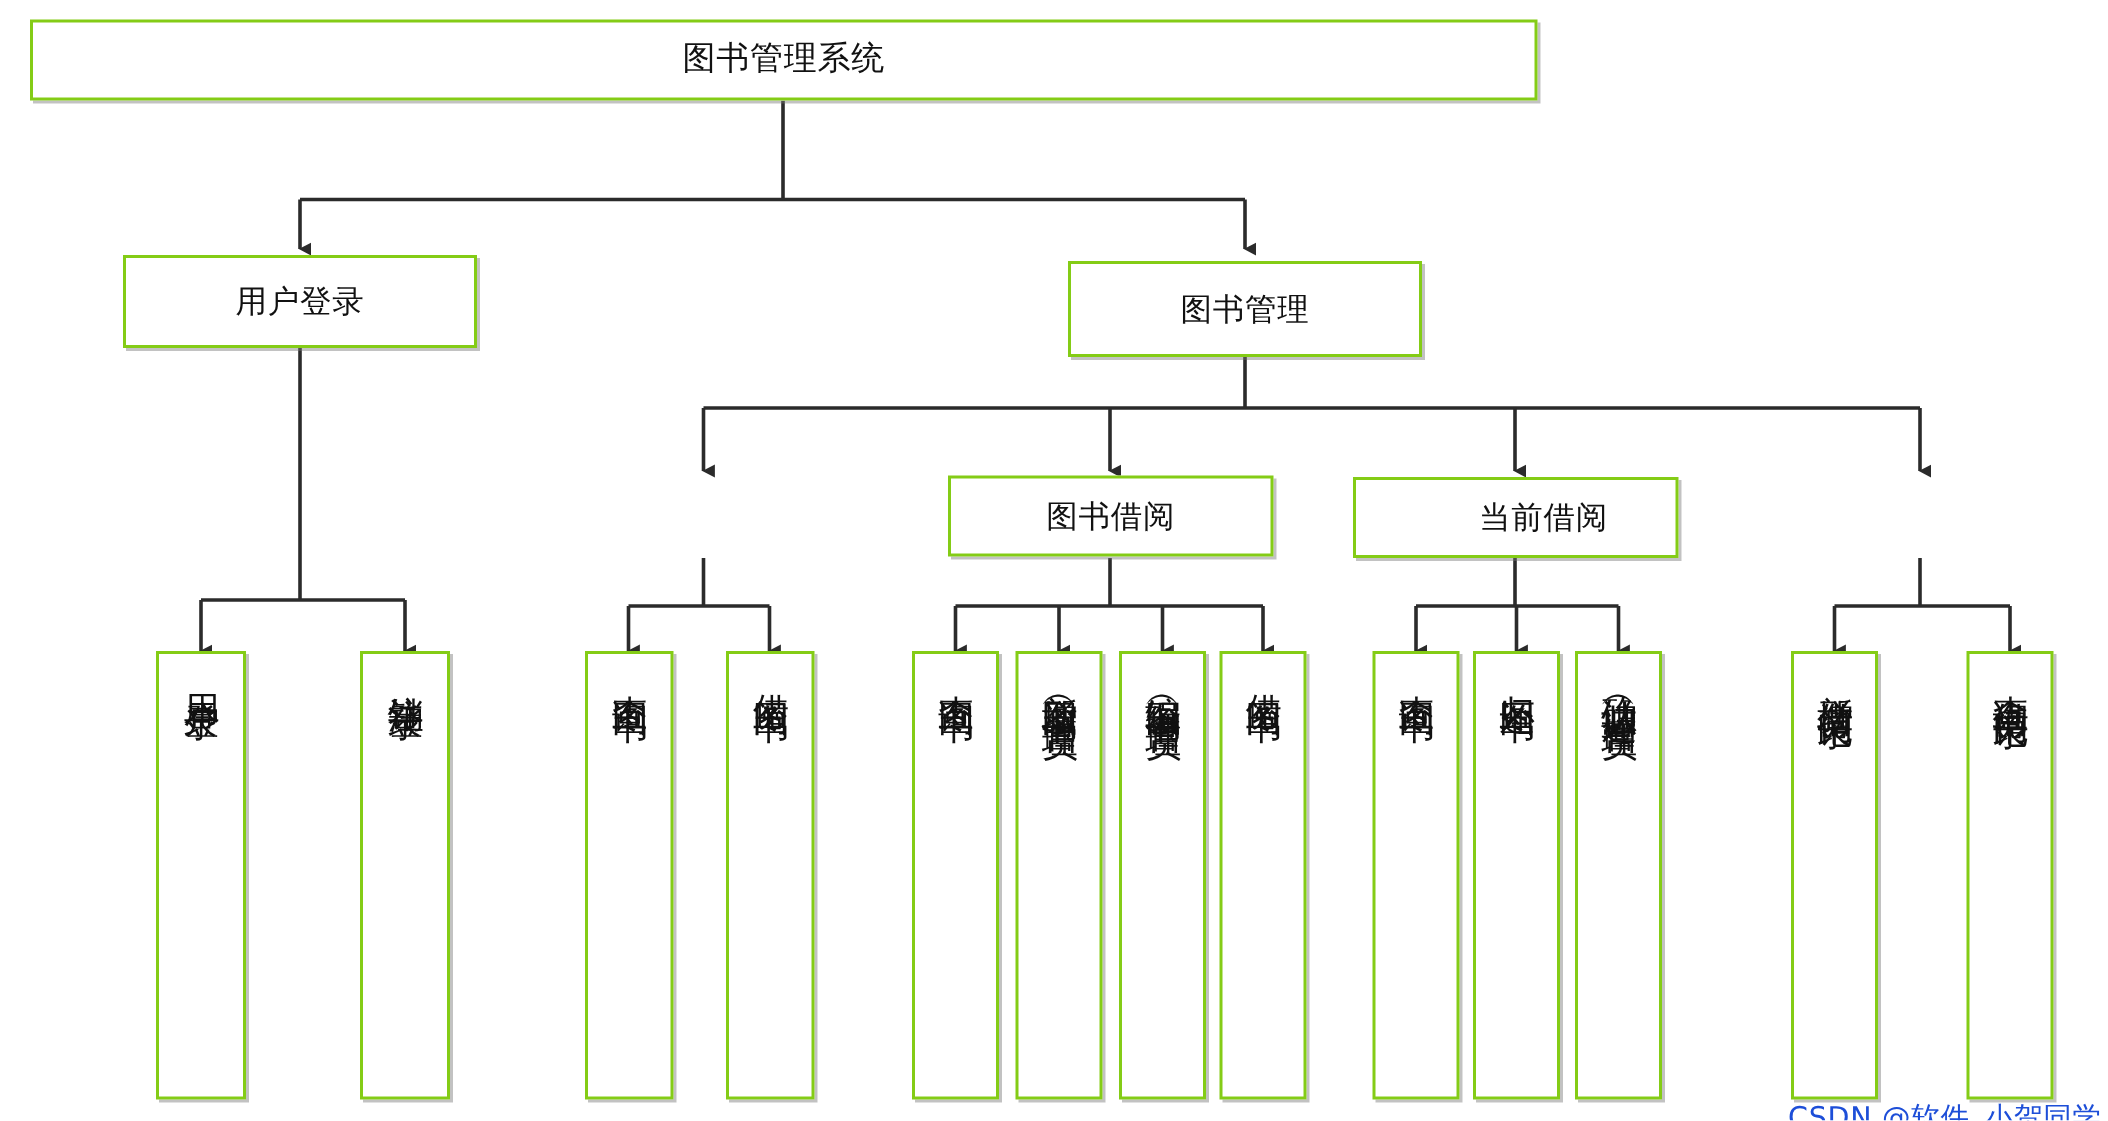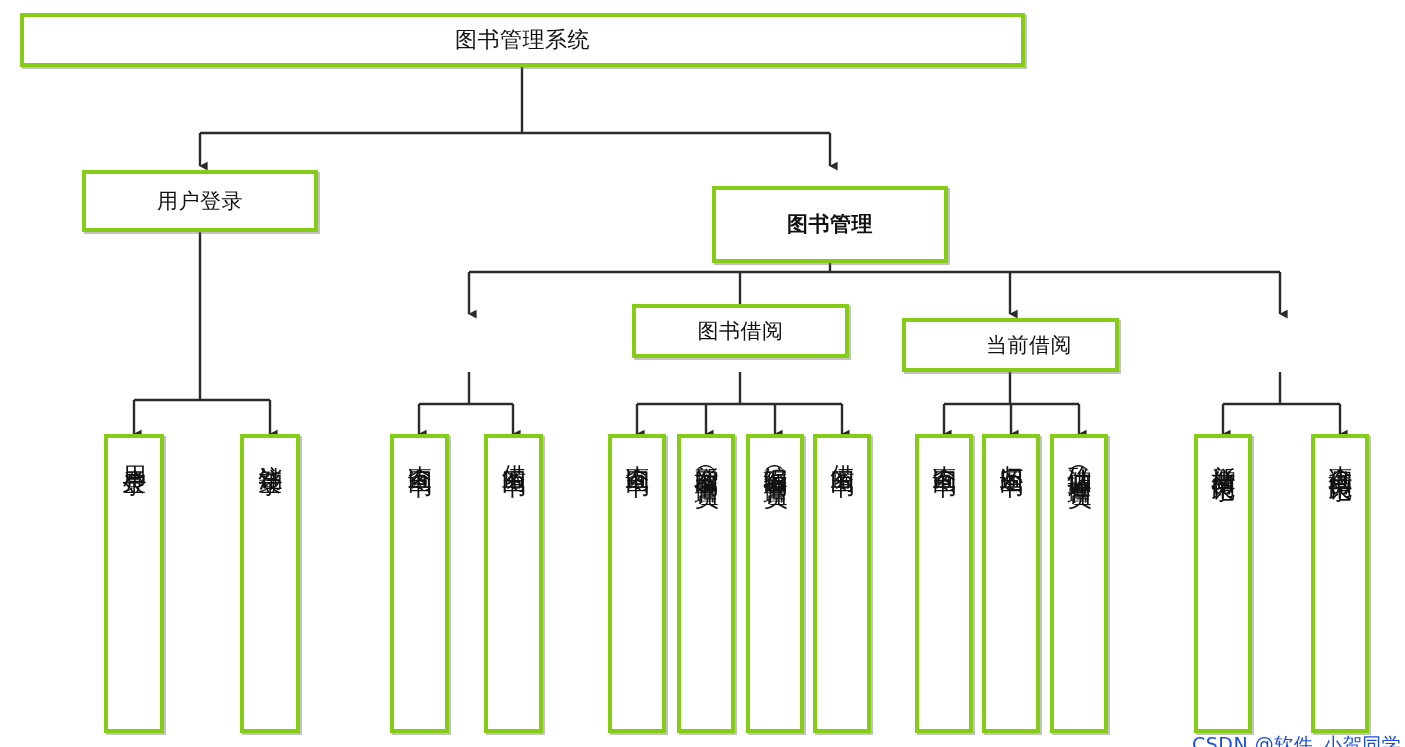--- a/index.html
+++ b/index.html
@@ -5,21 +5,21 @@
 <style>
   html,body{margin:0;padding:0;background:#ffffff;}
   body{font-family:"DejaVu Sans","Liberation Sans",sans-serif;}
   #canvas{position:relative;width:1405px;height:747px;background:#fff;overflow:hidden;}
   svg#wires{position:absolute;left:0;top:0;width:1405px;height:747px;pointer-events:none;}
 
   .node{
     position:absolute;
     box-sizing:border-box;
     background:#ffffff;
-    border:4px solid #84cc16;
+    border:2px solid #84cc16;
     box-shadow:2px 2px 0 rgba(120,120,120,.45);
     display:flex;
     align-items:center;
     justify-content:center;
     color:#111;
   }
   .node .label{
     display:block;
     text-align:center;
     line-height:1.05;
@@ -109,25 +109,25 @@
     </g>
   </svg>
 
   <div class="node h-node root" style="left:20px;top:13px;width:1005px;height:54px;">
     <span class="label">图书管理系统</span>
   </div>
 
   <div class="node h-node" style="left:82px;top:170px;width:236px;height:62px;">
     <span class="label">用户登录</span>
   </div>
-  <div class="node h-node" style="left:712px;top:186px;width:236px;height:77px;font-weight:bold;">
+  <div class="node h-node" style="left:712px;top:174px;width:236px;height:64px;">
     <span class="label">图书管理</span>
   </div>
 
-  <div class="node h-node" style="left:632px;top:304px;width:217px;height:54px;">
+  <div class="node h-node" style="left:632px;top:317px;width:217px;height:54px;">
     <span class="label">图书借阅</span>
   </div>
   <div class="node h-node" style="left:902px;top:318px;width:217px;height:54px;padding-left:37px;">
     <span class="label">当前借阅</span>
   </div>
 
   <div class="node v-node" style="left:104px;top:434px;width:60px;height:299px;">
     <span class="label">用户登录</span>
   </div>
   <div class="node v-node" style="left:240px;top:434px;width:60px;height:299px;">

